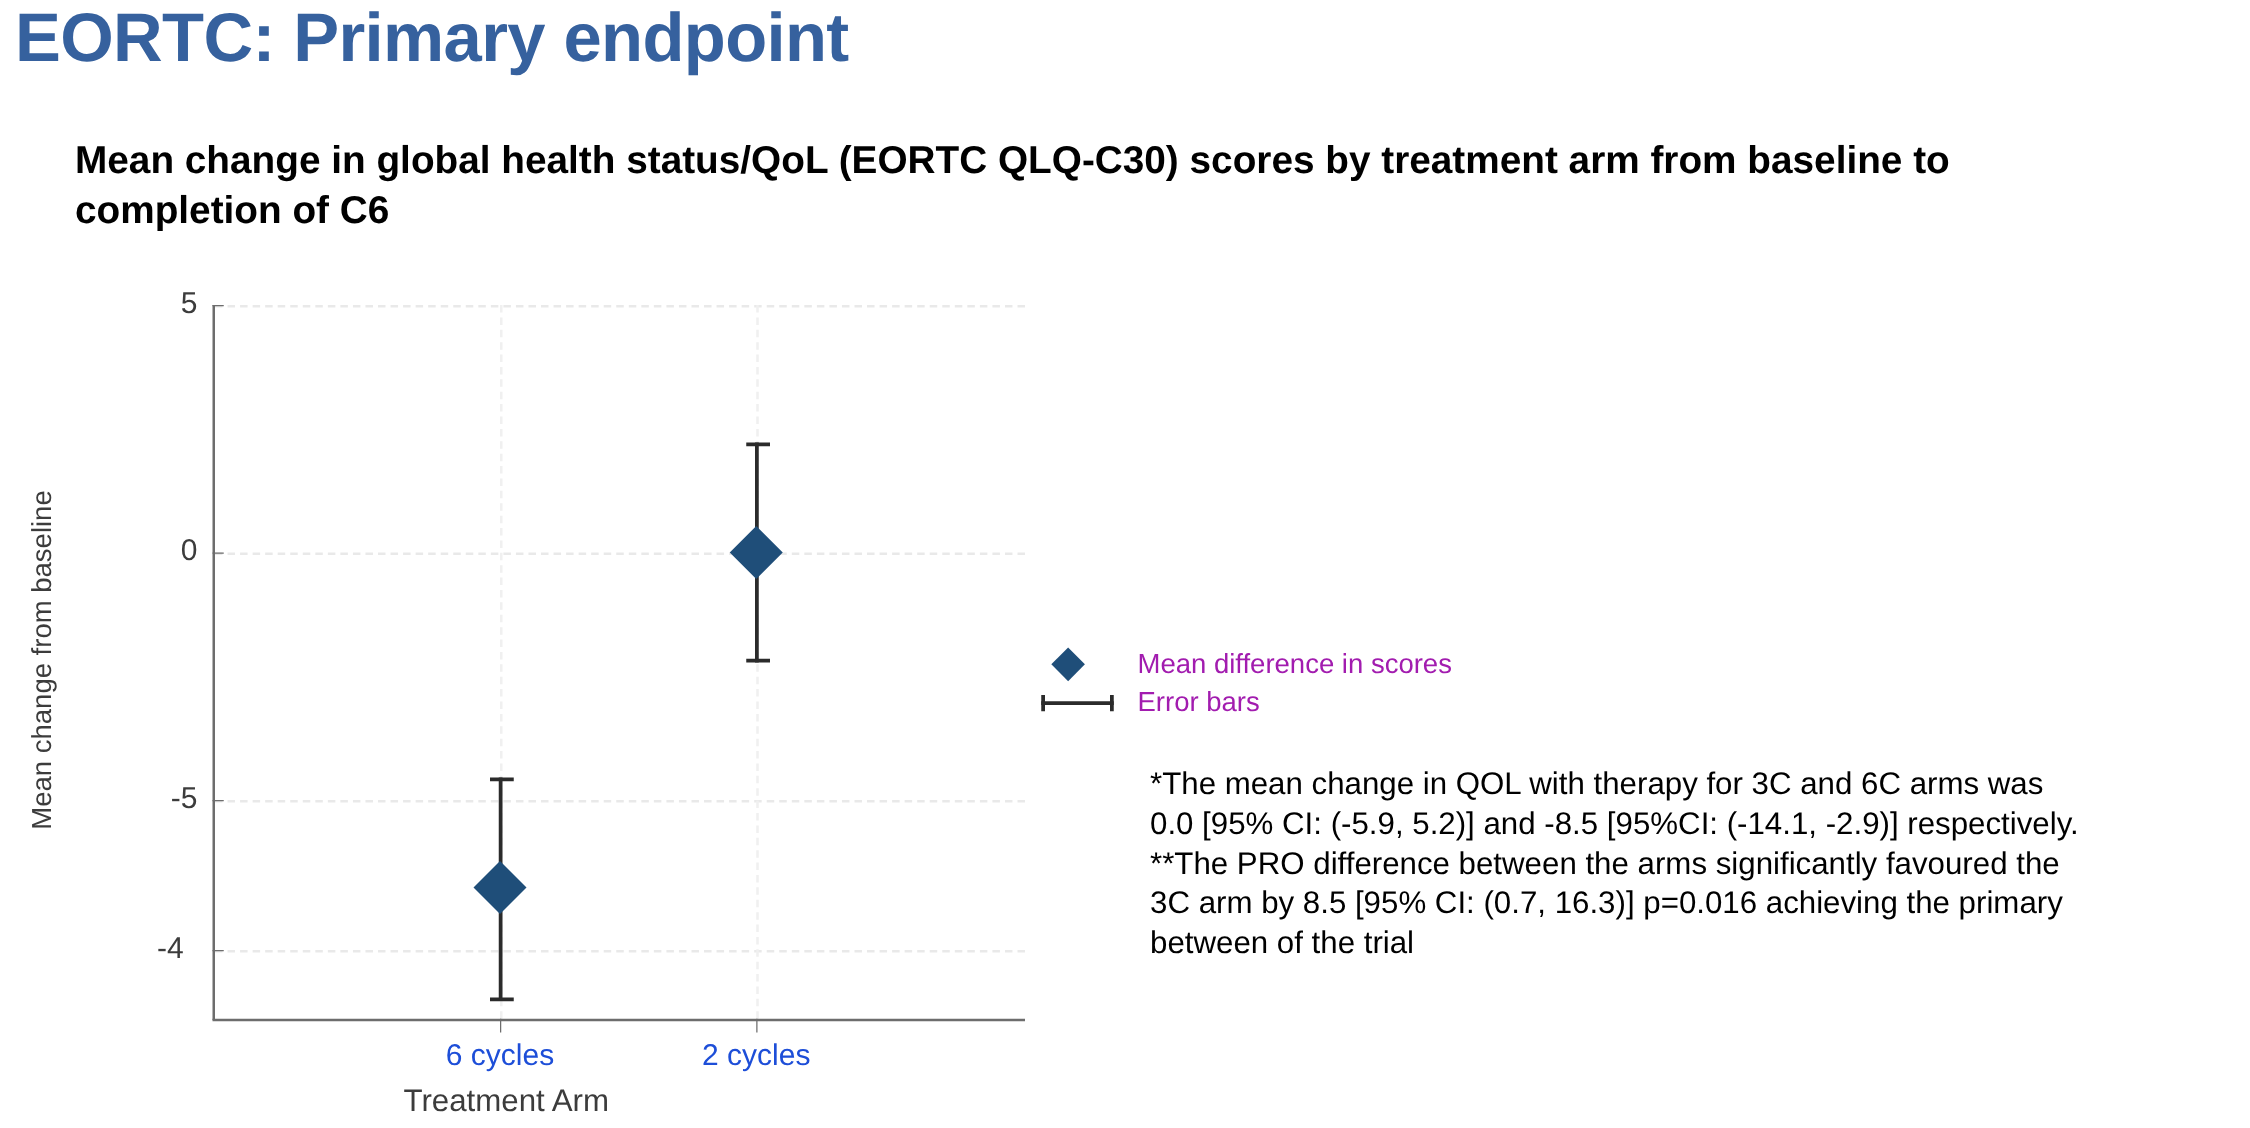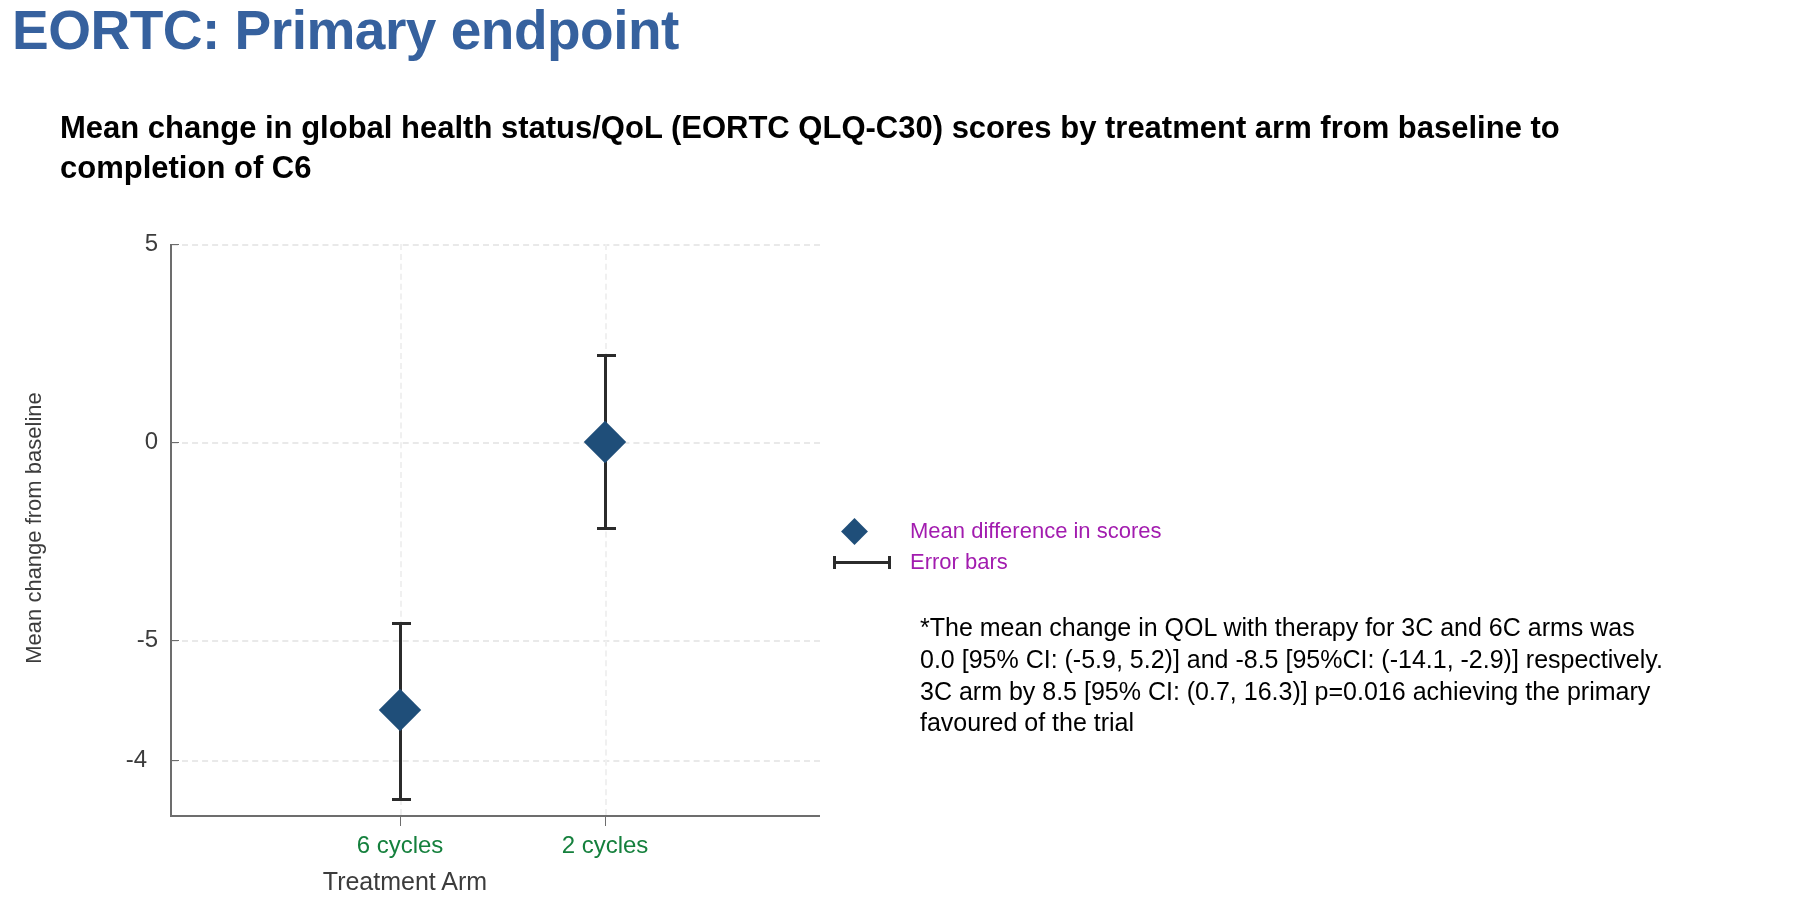--- a/index.html
+++ b/index.html
@@ -35,21 +35,21 @@
   .axis-y{position:absolute;left:170px;top:29px;width:2px;height:572px;background:#6d6d6d;}
   .axis-x{position:absolute;left:170px;top:600px;width:650px;height:2px;background:#6d6d6d;}
 
   .grid-h{position:absolute;left:172px;width:648px;height:0;
     border-top:2px dashed #e9e9e9;}
   .grid-v{position:absolute;top:29px;height:571px;width:0;
     border-left:2px dashed #f0f0f0;}
 
   .xtickmark{position:absolute;top:600px;width:1px;height:11px;background:#6d6d6d;}
   .xtick{position:absolute;top:616px;width:200px;margin-left:-100px;
-    text-align:center;font-size:24px;color:#15803d;}
+    text-align:center;font-size:24px;color:#1d4ed8;}
   .xlabel{position:absolute;top:652px;left:170px;width:470px;text-align:center;
     font-size:25px;color:#3c3c3c;}
 
   
   .ebar{position:absolute;width:3px;background:#2b2b2b;}
   .ecap{position:absolute;width:19px;height:3px;background:#2b2b2b;margin-left:-8px;}
   .diamond{position:absolute;width:30px;height:30px;background:#1f4e79;
     transform:rotate(45deg);margin-left:-15px;margin-top:-15px;}
 
   
@@ -125,15 +125,16 @@
   </div>
   <div class="leg-row">
     <span class="leg-bar"></span>
     <span class="leg-txt">Error bars</span>
   </div>
 </div>
 
 <div id="footnote">
   <div>*The mean change in QOL with therapy for 3C and 6C arms was</div>
   <div>0.0 [95% CI: (-5.9, 5.2)] and -8.5 [95%CI: (-14.1, -2.9)] respectively.</div>
+  <div>**The PRO difference between the arms significantly favoured the</div>
   <div>3C arm by 8.5 [95% CI: (0.7, 16.3)] p=0.016 achieving the primary</div>
-  <div>favoured of the trial</div>
+  <div>between of the trial</div>
 </div>
 
 </body></html>

